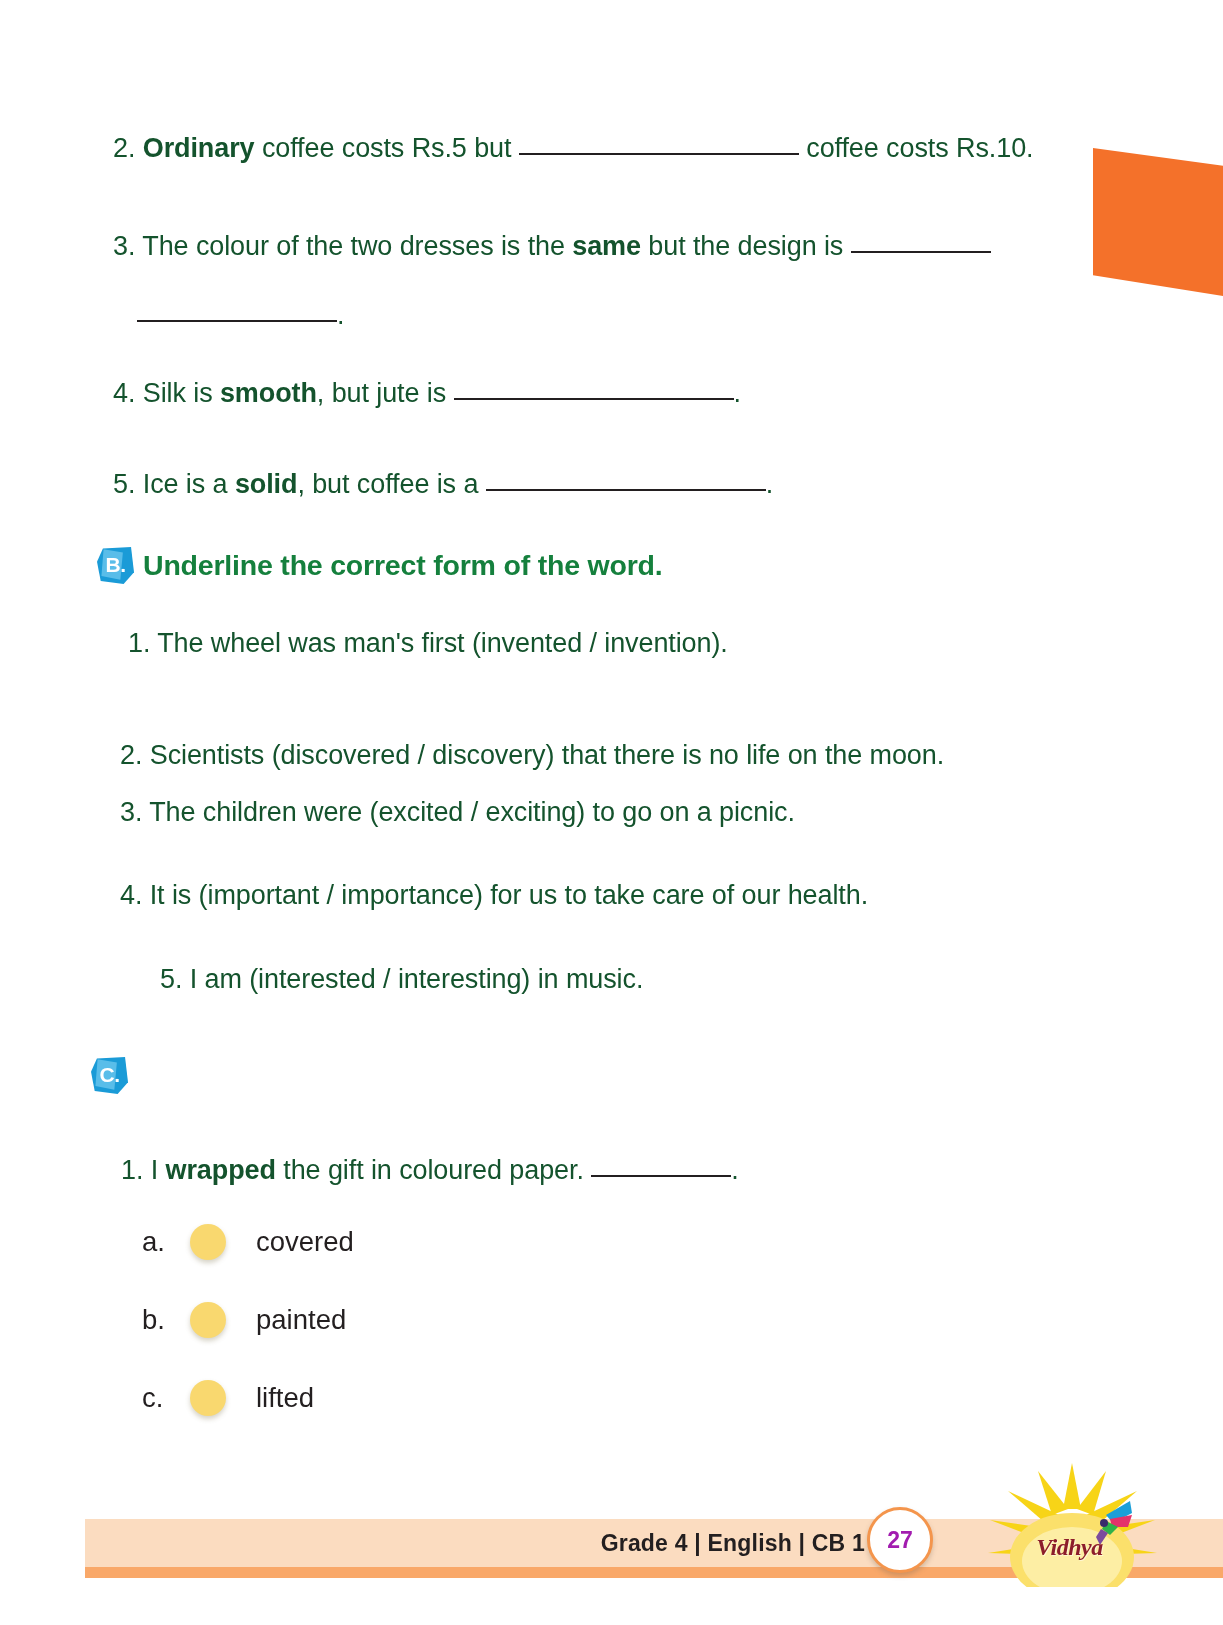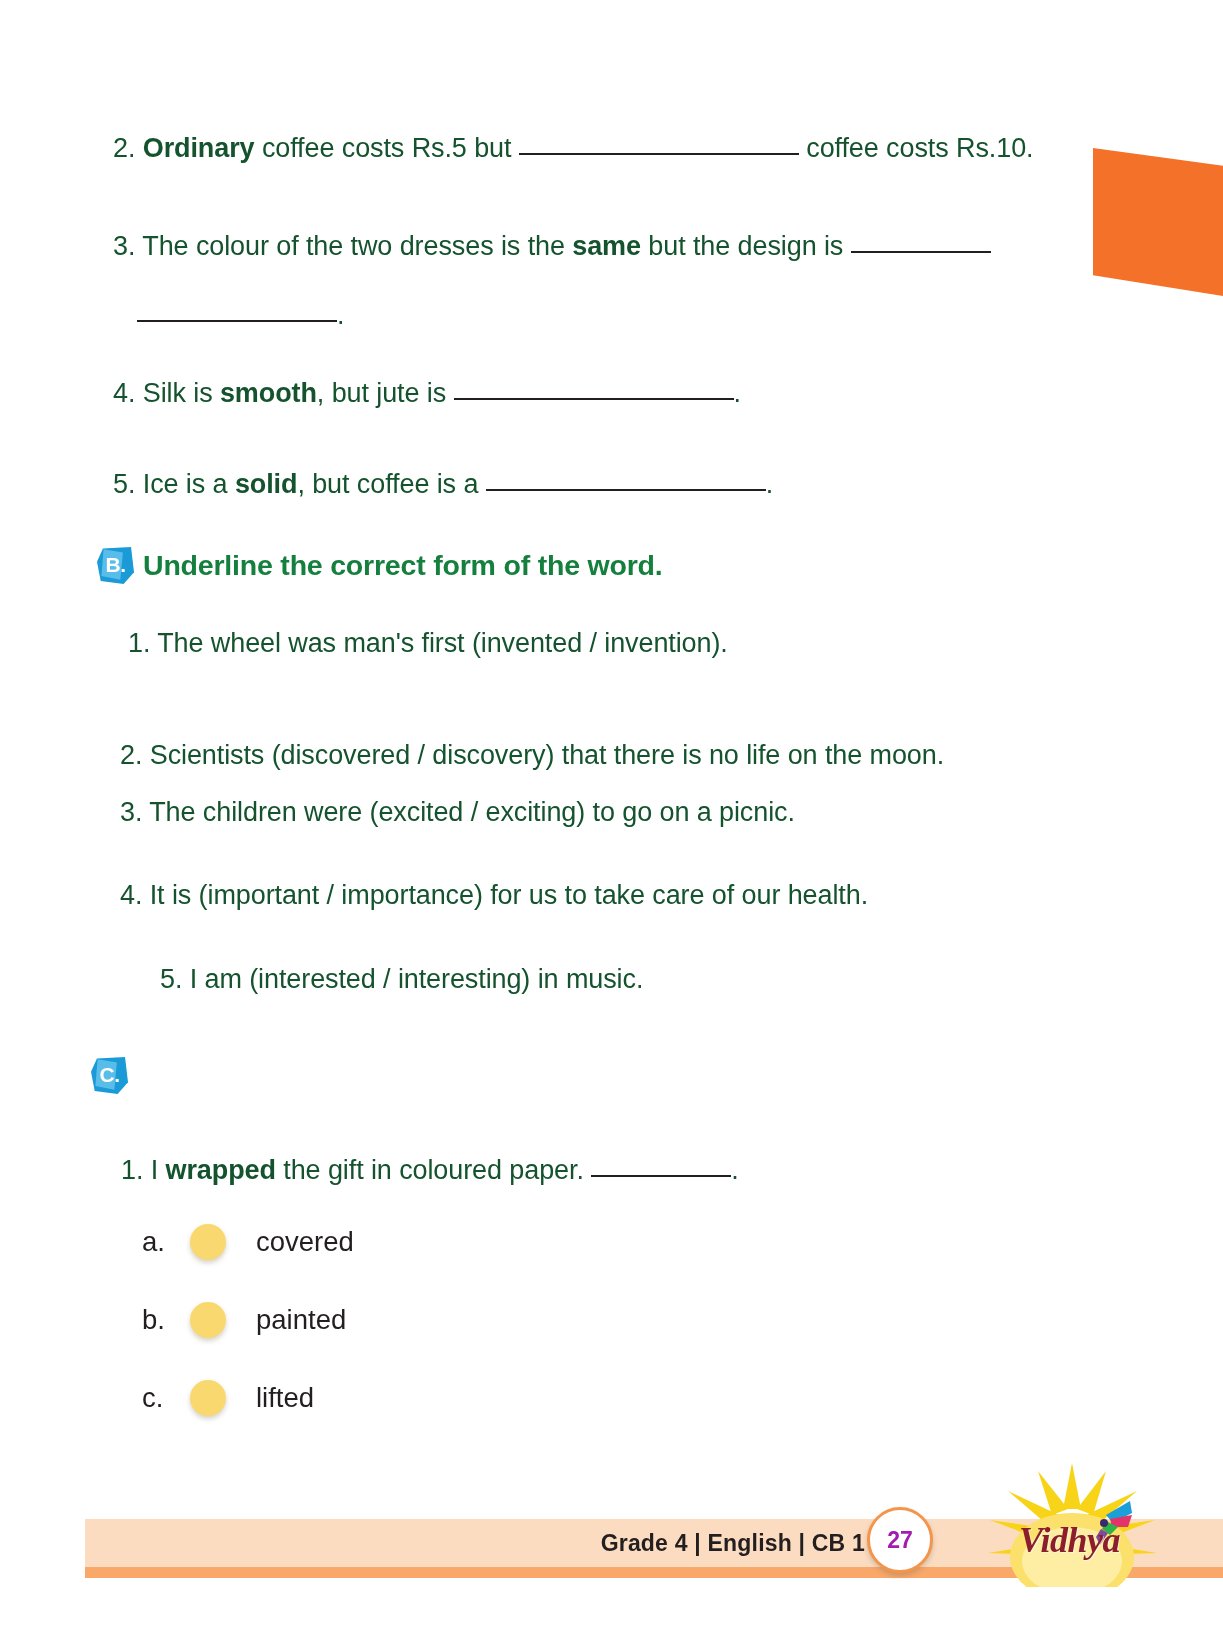--- a/index.html
+++ b/index.html
@@ -179,21 +179,21 @@
   .logo svg { width: 100%; height: 100%; display: block; }
   .logo-word {
     position: absolute;
     left: 0;
     right: 6px;
     bottom: 26px;
     text-align: center;
     font-family: "Liberation Serif", serif;
     font-style: italic;
     font-weight: 700;
-    font-size: 36px;
+    font-size: 24px;
     color: #8c1d2b;
     letter-spacing: -0.5px;
     text-shadow: 1px 1px 0 rgba(255,255,255,0.5);
   }
 </style>
 </head>
 <body>
 
 <div class="page">
 

